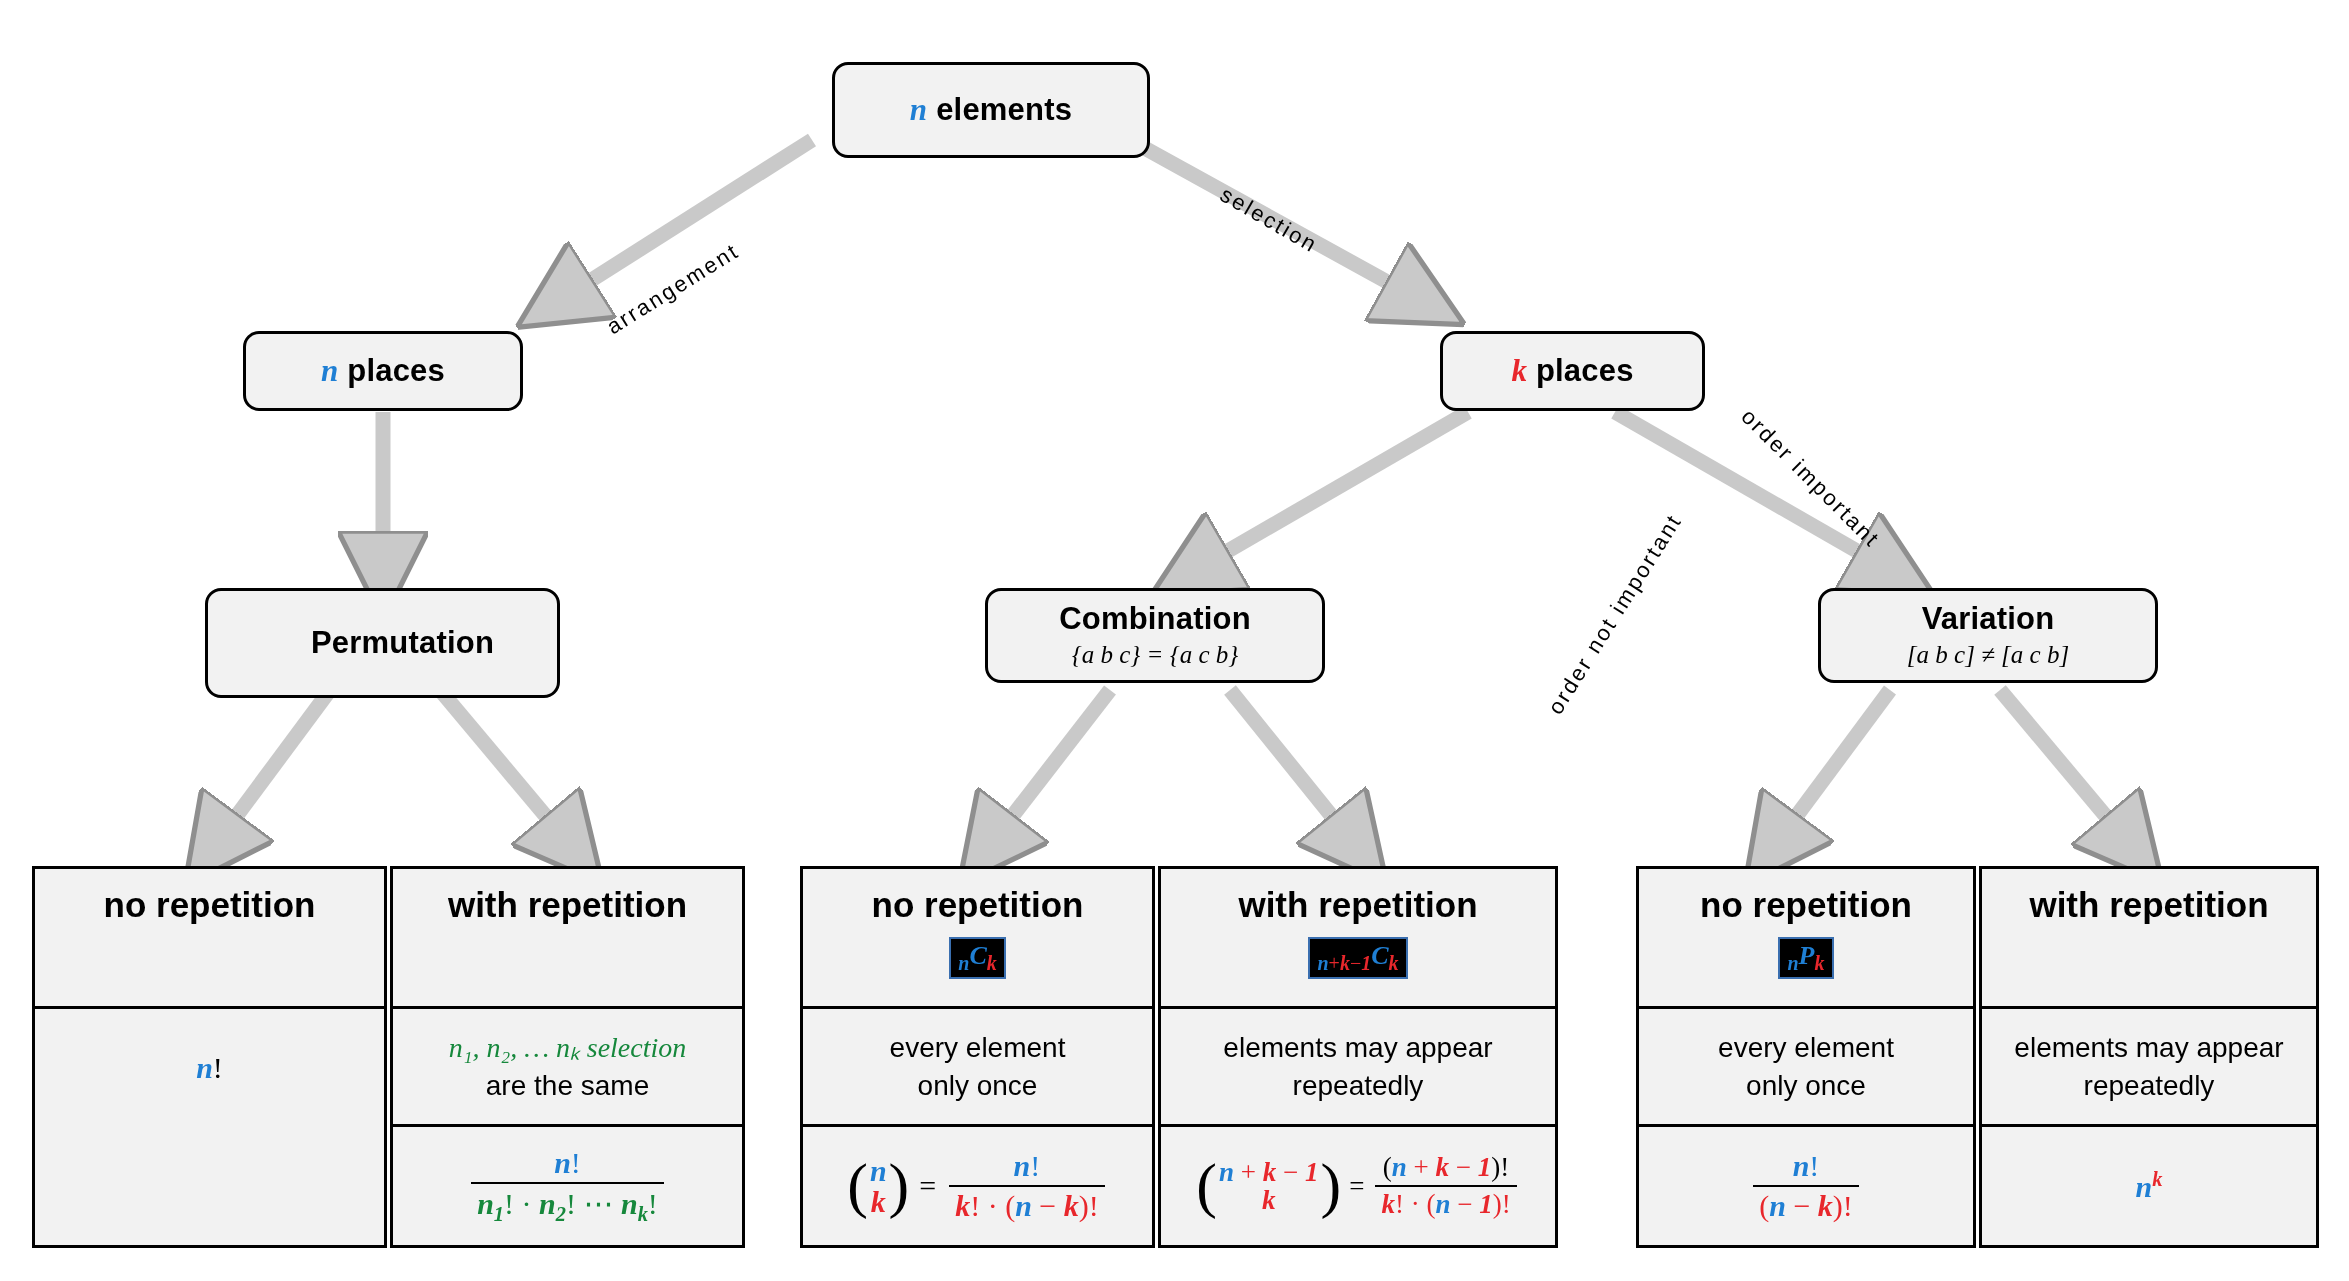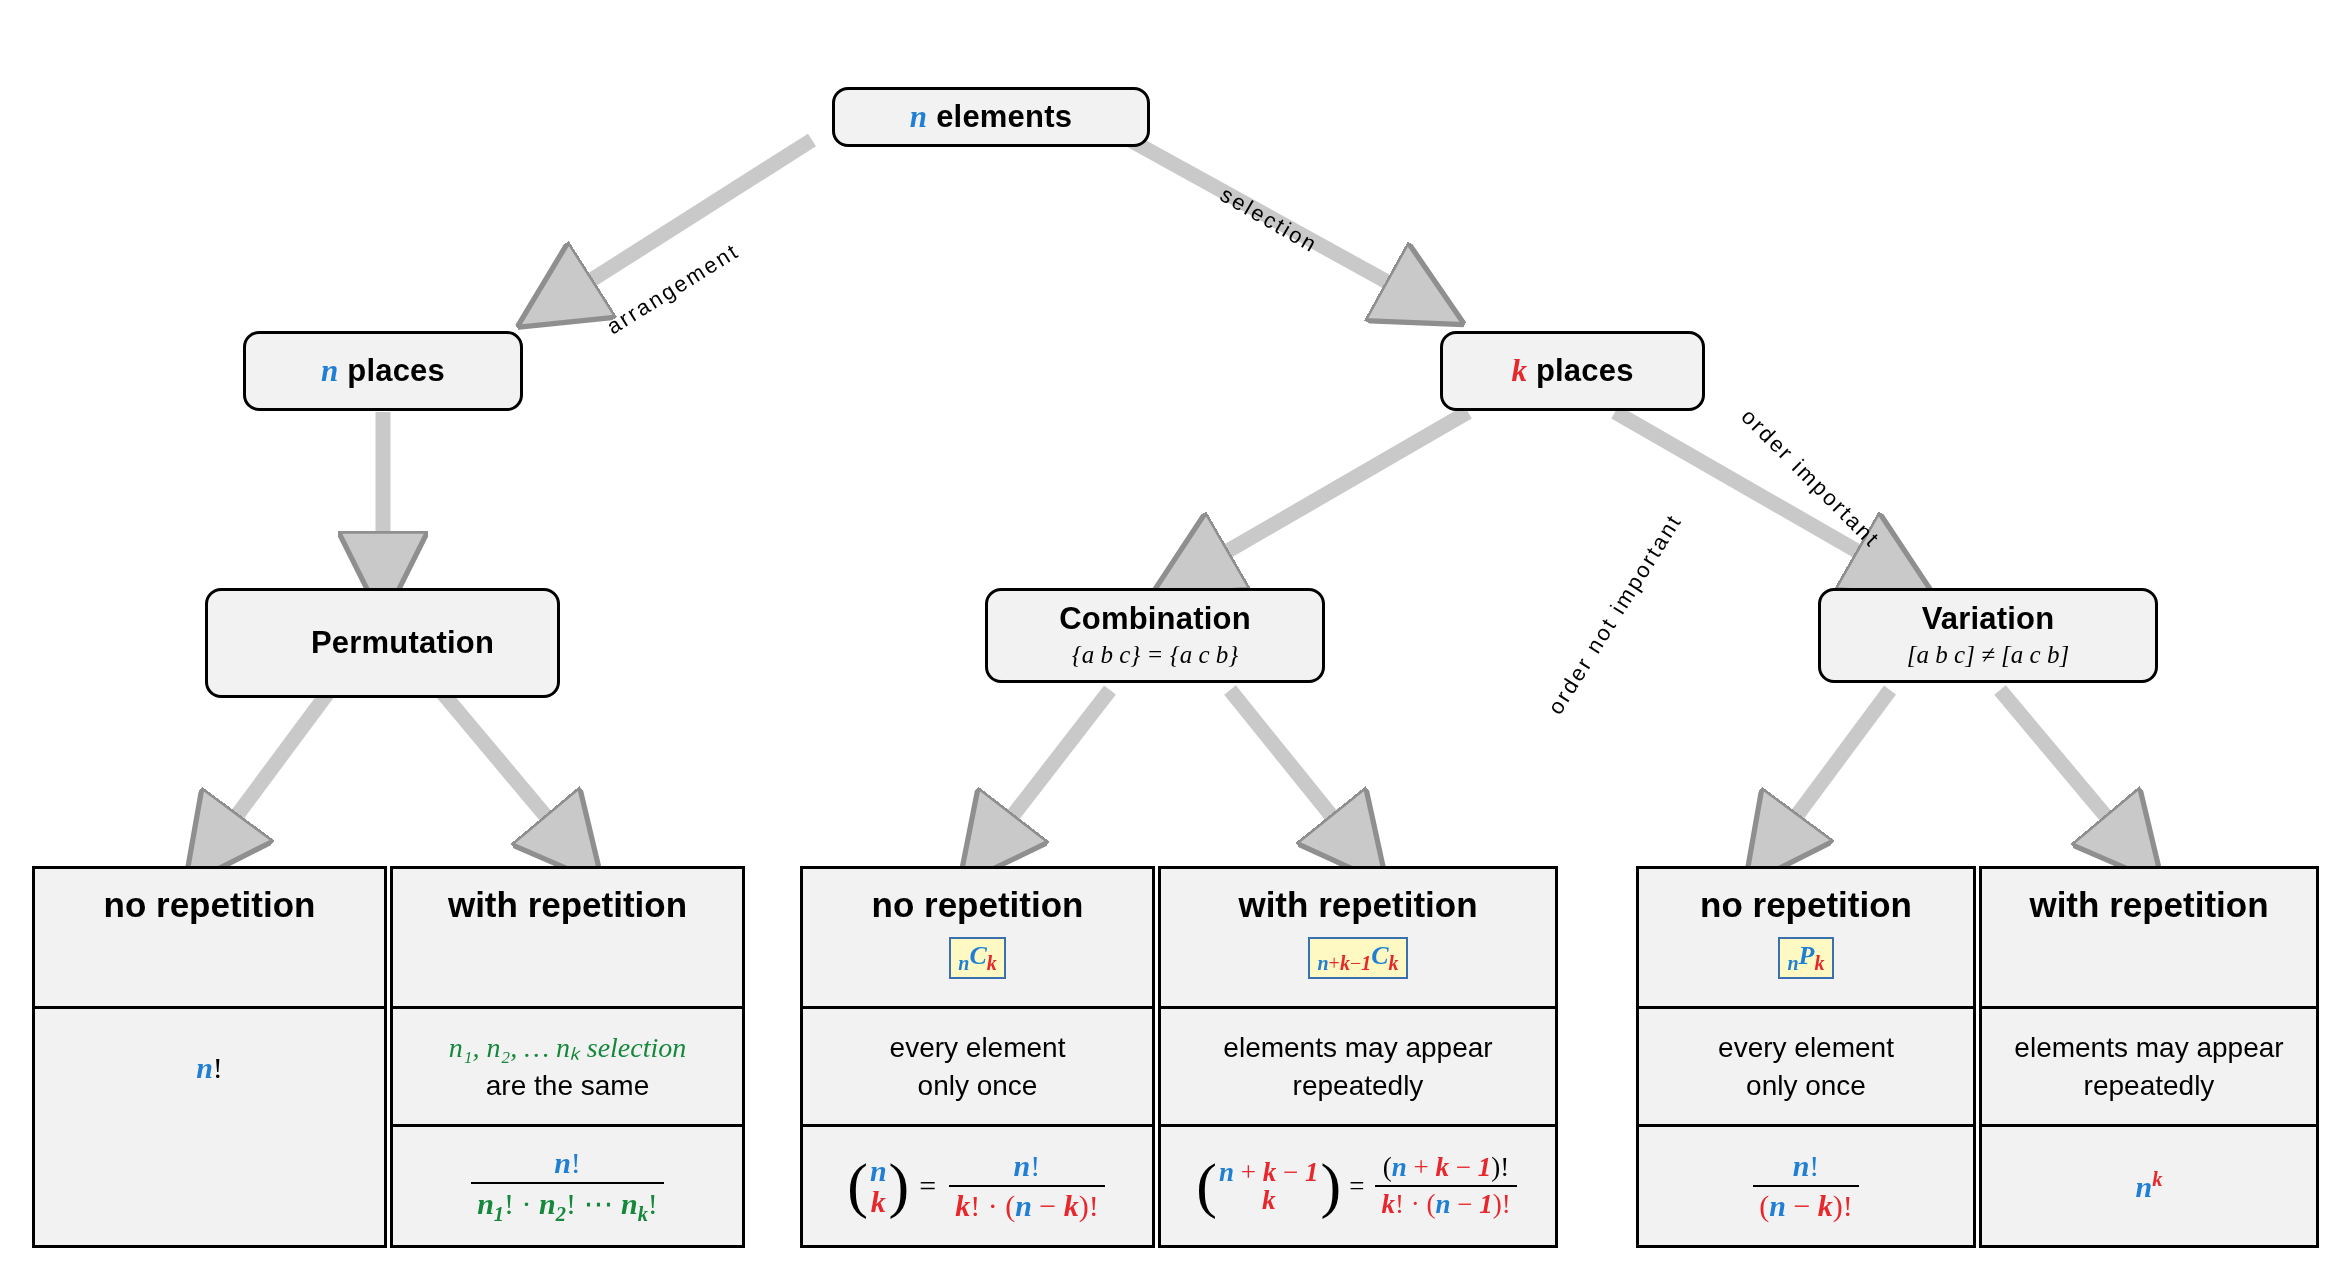--- a/index.html
+++ b/index.html
@@ -87,21 +87,21 @@
     box-sizing: border-box;
   }
   .card .hd .lbl {
     font-weight: bold;
     font-size: 35px;
   }
   .card .hd .sym {
     margin-top: 12px;
     border: 2px solid #3a6fb0;
     padding: 1px 7px;
-    background: #fef9c3;
+    background: #000000;
     font-size: 26px;
     line-height: 1.25;
     font-family: "Liberation Serif", serif;
   }
   .card .bd {
     flex: 1 1 auto;
     border-bottom: 3px solid #000;
     display: flex;
     align-items: center;
     justify-content: center;
@@ -176,21 +176,21 @@
       <path d="M440,690 L570,845"></path>
 
       <path d="M1110,690 L990,845"></path>
       <path d="M1230,690 L1355,845"></path>
 
       <path d="M1890,690 L1775,845"></path>
       <path d="M2000,690 L2130,845"></path>
     </g>
   </svg>
 
-  <div class="node" style="left:832px; top:62px; width:318px; height:60px;margin-top:25px;">
+  <div class="node" style="left:832px; top:62px; width:318px; height:96px;">
     <div class="title">
       <span class="mathvar blue">n</span><span> elements</span>
     </div>
   </div>
 
   <div class="node" style="left:243px; top:331px; width:280px; height:80px;">
     <div class="title">
       <span class="mathvar blue">n</span><span> places</span>
     </div>
   </div>

